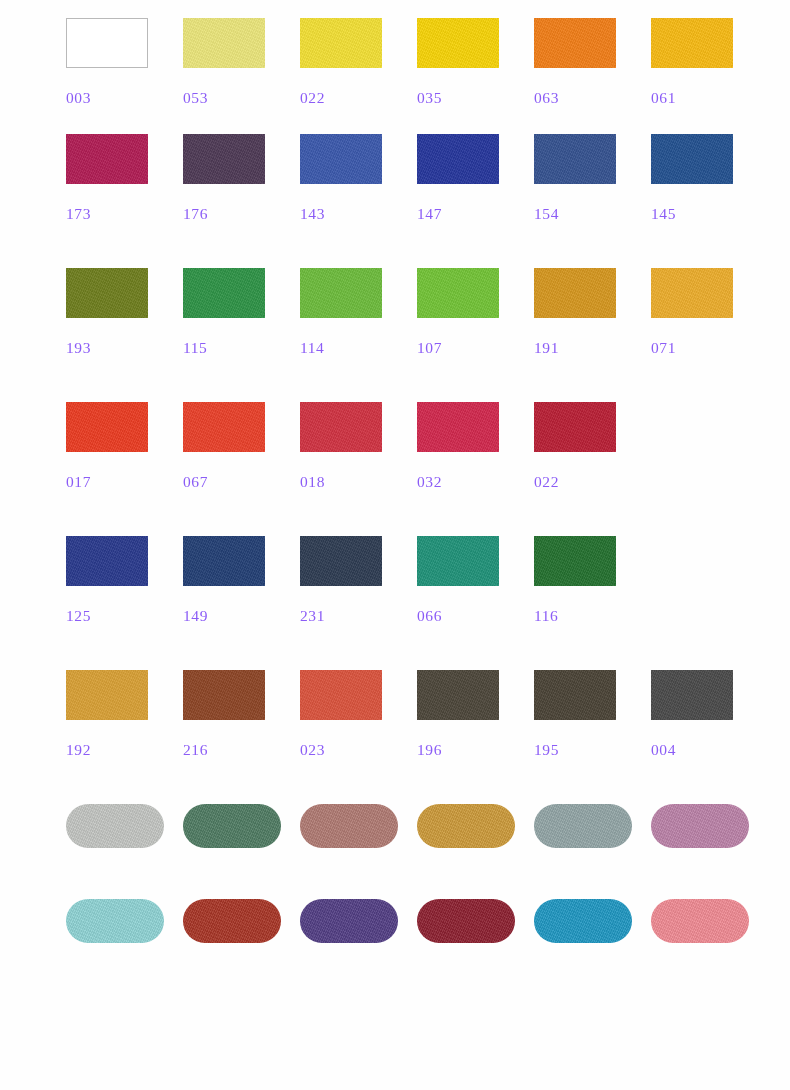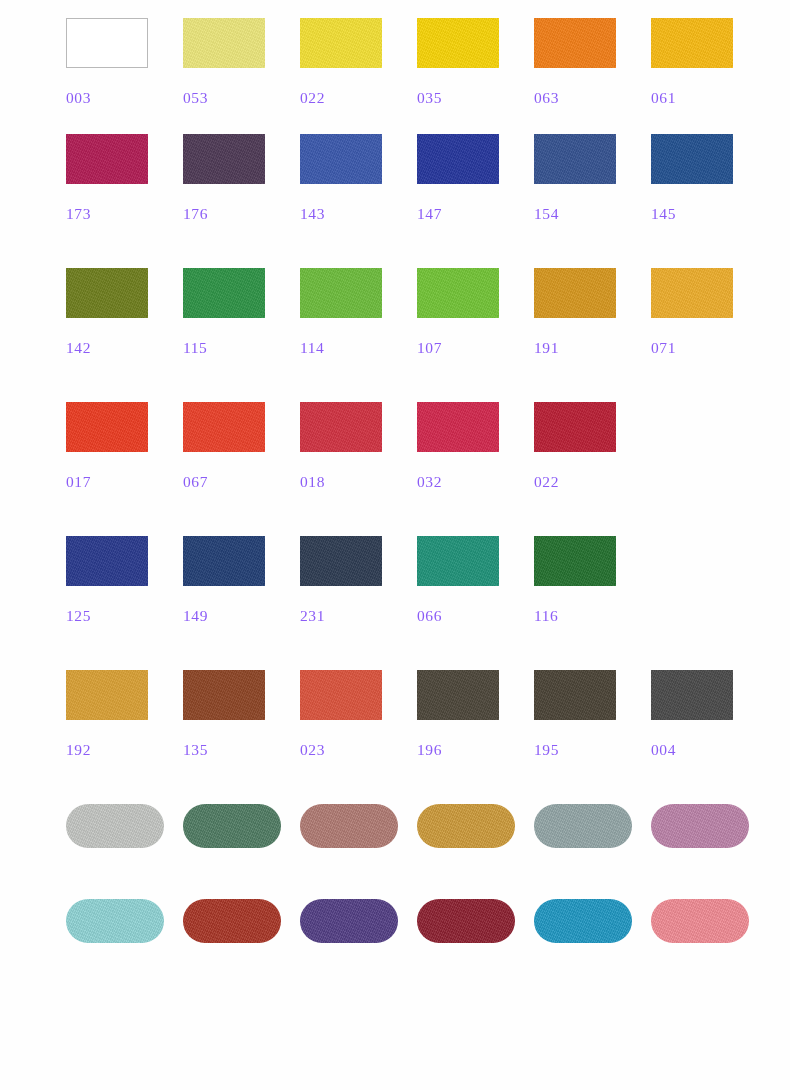--- a/index.html
+++ b/index.html
@@ -144,21 +144,21 @@
           <div class="chip-label">154</div>
         </div>
         <div class="cell">
           <div class="chip" style="background: rgb(35, 81, 143);"></div>
           <div class="chip-label">145</div>
         </div>
       </div>
       <div class="swatch-row row-rect">
         <div class="cell">
           <div class="chip" style="background: rgb(110, 125, 30);"></div>
-          <div class="chip-label">142</div>
+          <div class="chip-label">193</div>
         </div>
         <div class="cell">
           <div class="chip" style="background: rgb(46, 146, 70);"></div>
           <div class="chip-label">115</div>
         </div>
         <div class="cell">
           <div class="chip" style="background: rgb(108, 187, 60);"></div>
           <div class="chip-label">114</div>
         </div>
         <div class="cell">
@@ -218,21 +218,21 @@
           <div class="chip-label">116</div>
         </div>
       </div>
       <div class="swatch-row row-rect">
         <div class="cell">
           <div class="chip" style="background: rgb(215, 159, 53);"></div>
           <div class="chip-label">192</div>
         </div>
         <div class="cell">
           <div class="chip" style="background: rgb(140, 69, 38);"></div>
-          <div class="chip-label">135</div>
+          <div class="chip-label">216</div>
         </div>
         <div class="cell">
           <div class="chip" style="background: rgb(217, 83, 61);"></div>
           <div class="chip-label">023</div>
         </div>
         <div class="cell">
           <div class="chip" style="background: rgb(76, 70, 58);"></div>
           <div class="chip-label">196</div>
         </div>
         <div class="cell">

